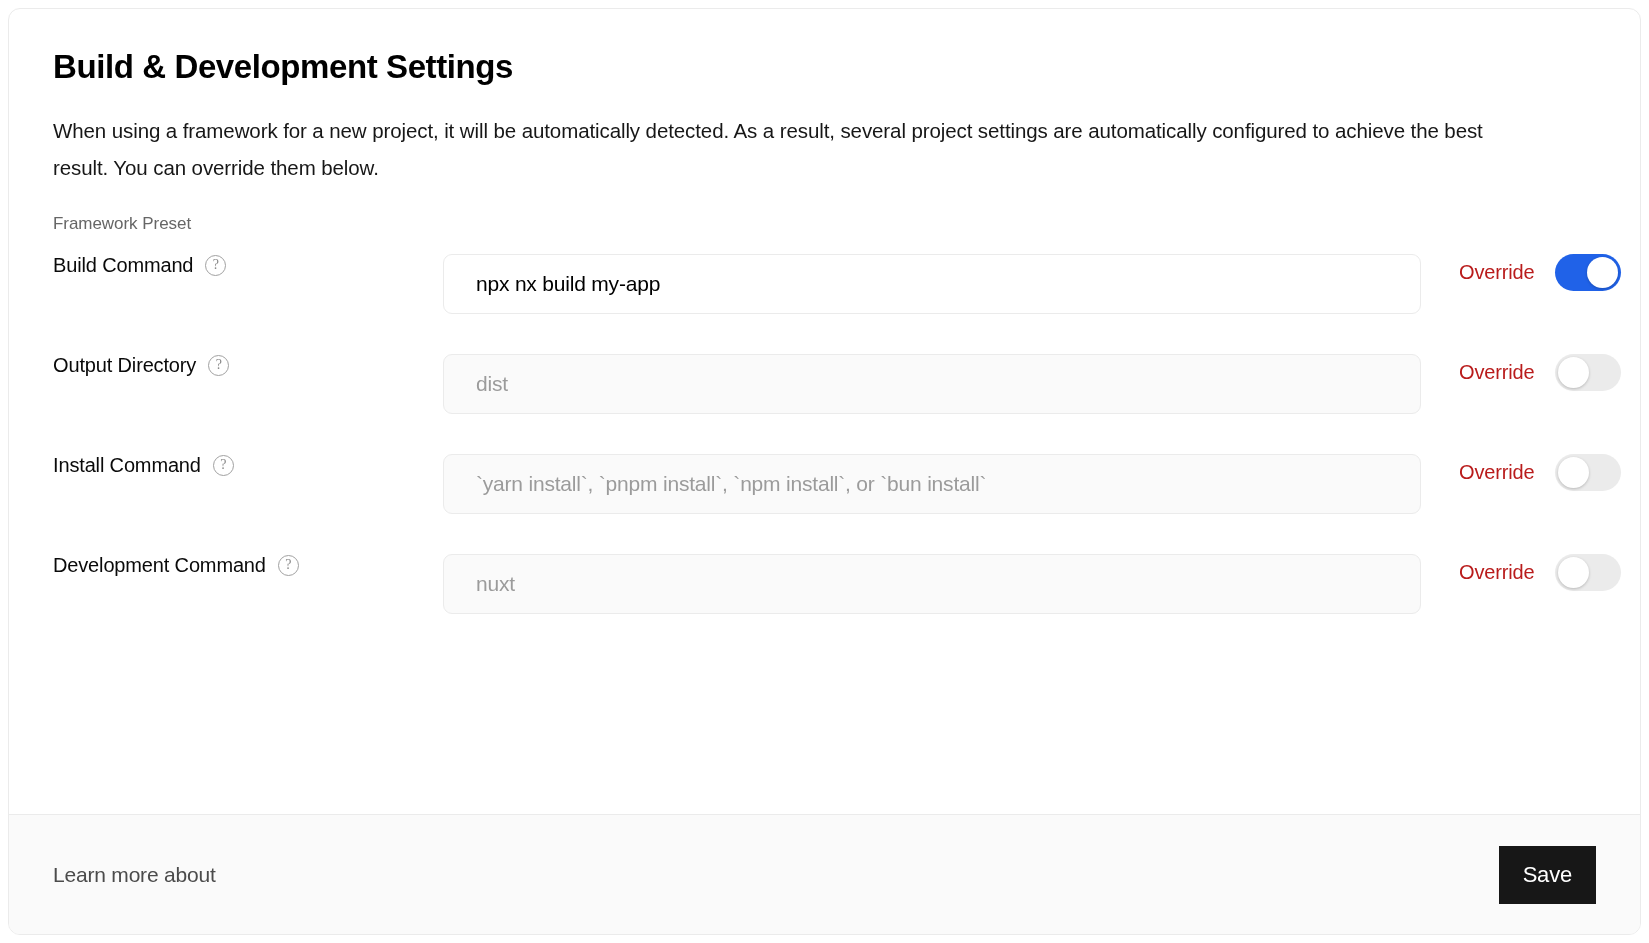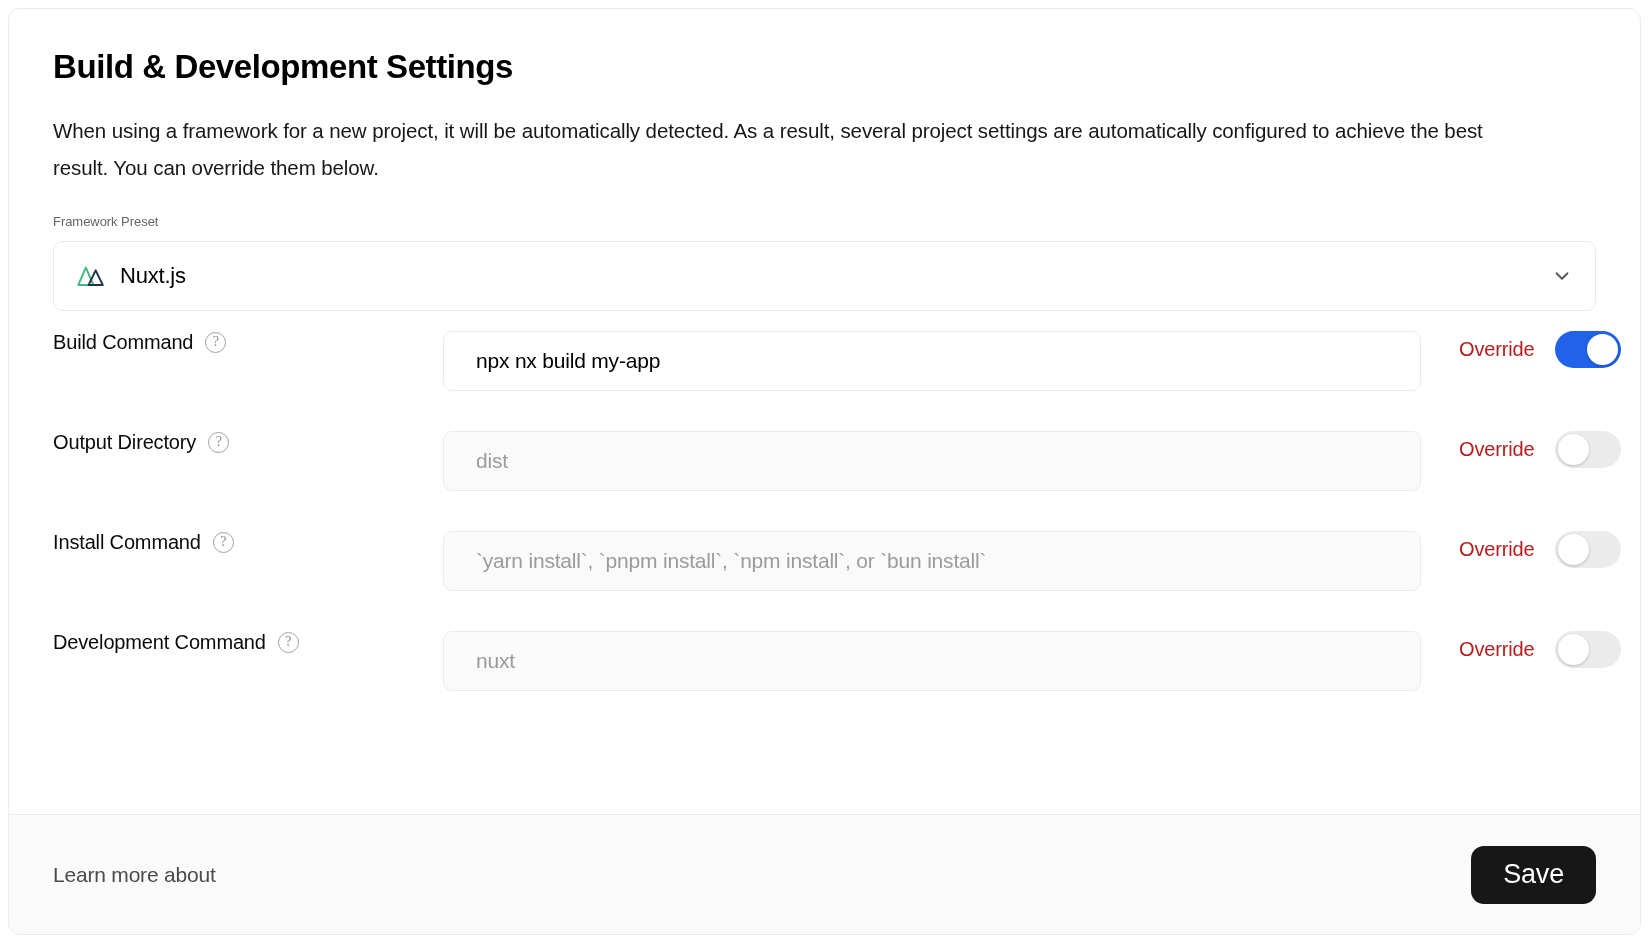--- a/index.html
+++ b/index.html
@@ -37,21 +37,21 @@
   .page-desc {
     margin-top: 25px;
     font-size: 20.5px;
     color: #171717;
     line-height: 1.82;
     max-width: 1480px;
     letter-spacing: -0.1px;
   }
   .field-label-top {
     margin-top: 28px;
-    font-size: 13px;
+    font-size: 17px;
     color: #666666;
     letter-spacing: -0.05px;
   }
   .framework-select {
     margin-top: 12px;
     height: 70px;
     width: 100%;
     border: 1px solid #ebebeb;
     border-radius: 9px;
     background: #ffffff;
@@ -195,56 +195,42 @@
     width: 17px;
     height: 17px;
     margin-left: 5px;
     display: block;
   }
   .save-btn {
     margin-left: auto;
     background: #171717;
     color: #ffffff;
     border: none;
-    border-radius: 13px;
+    border-radius: 0;
     height: 58px;
-    padding: 0 32px;
+    padding: 0 24px;
     font-family: "Liberation Sans", sans-serif;
-    font-size: 27px;
+    font-size: 22px;
     letter-spacing: -0.2px;
     cursor: pointer;
   }
 </style>
 </head>
 <body>
 
 <div class="card">
 
   <div class="card-body">
 
     <h1 class="page-title">Build &amp; Development Settings</h1>
 
     <p class="page-desc">When using a framework for a new project, it will be automatically detected. As a result, several project settings are automatically configured to achieve the best result. You can override them below.</p>
 
     <div class="field-label-top">Framework Preset</div>
 
-    <div class="framework-select">
-      <span class="fw-logo">
-        <svg viewBox="0 0 32 30" width="30" height="30" xmlns="http://www.w3.org/2000/svg">
-          <path d="M10.5 6 L2.5 24.5 L18.5 24.5 Z" fill="none" stroke="#41b883" stroke-width="2.1" stroke-linejoin="round"></path>
-          <path d="M21 9 L13.5 24.5 L28.5 24.5 Z" fill="none" stroke="#203548" stroke-width="2.1" stroke-linejoin="round"></path>
-        </svg>
-      </span>
-      <span class="fw-name">Nuxt.js</span>
-      <span class="fw-chevron">
-        <svg viewBox="0 0 24 24" width="22" height="22" fill="none" stroke="currentColor" stroke-width="2" stroke-linecap="round" stroke-linejoin="round" xmlns="http://www.w3.org/2000/svg">
-          <polyline points="6 9 12 15 18 9"></polyline>
-        </svg>
-      </span>
-    </div>
 
     <div class="rows">
 
       <div class="row">
         <div class="row-label">
           <span>Build Command</span>
           <span class="help-icon">?</span>
         </div>
         <input class="row-input" type="text" value="npx nx build my-app" style="">
         <div class="row-override">

